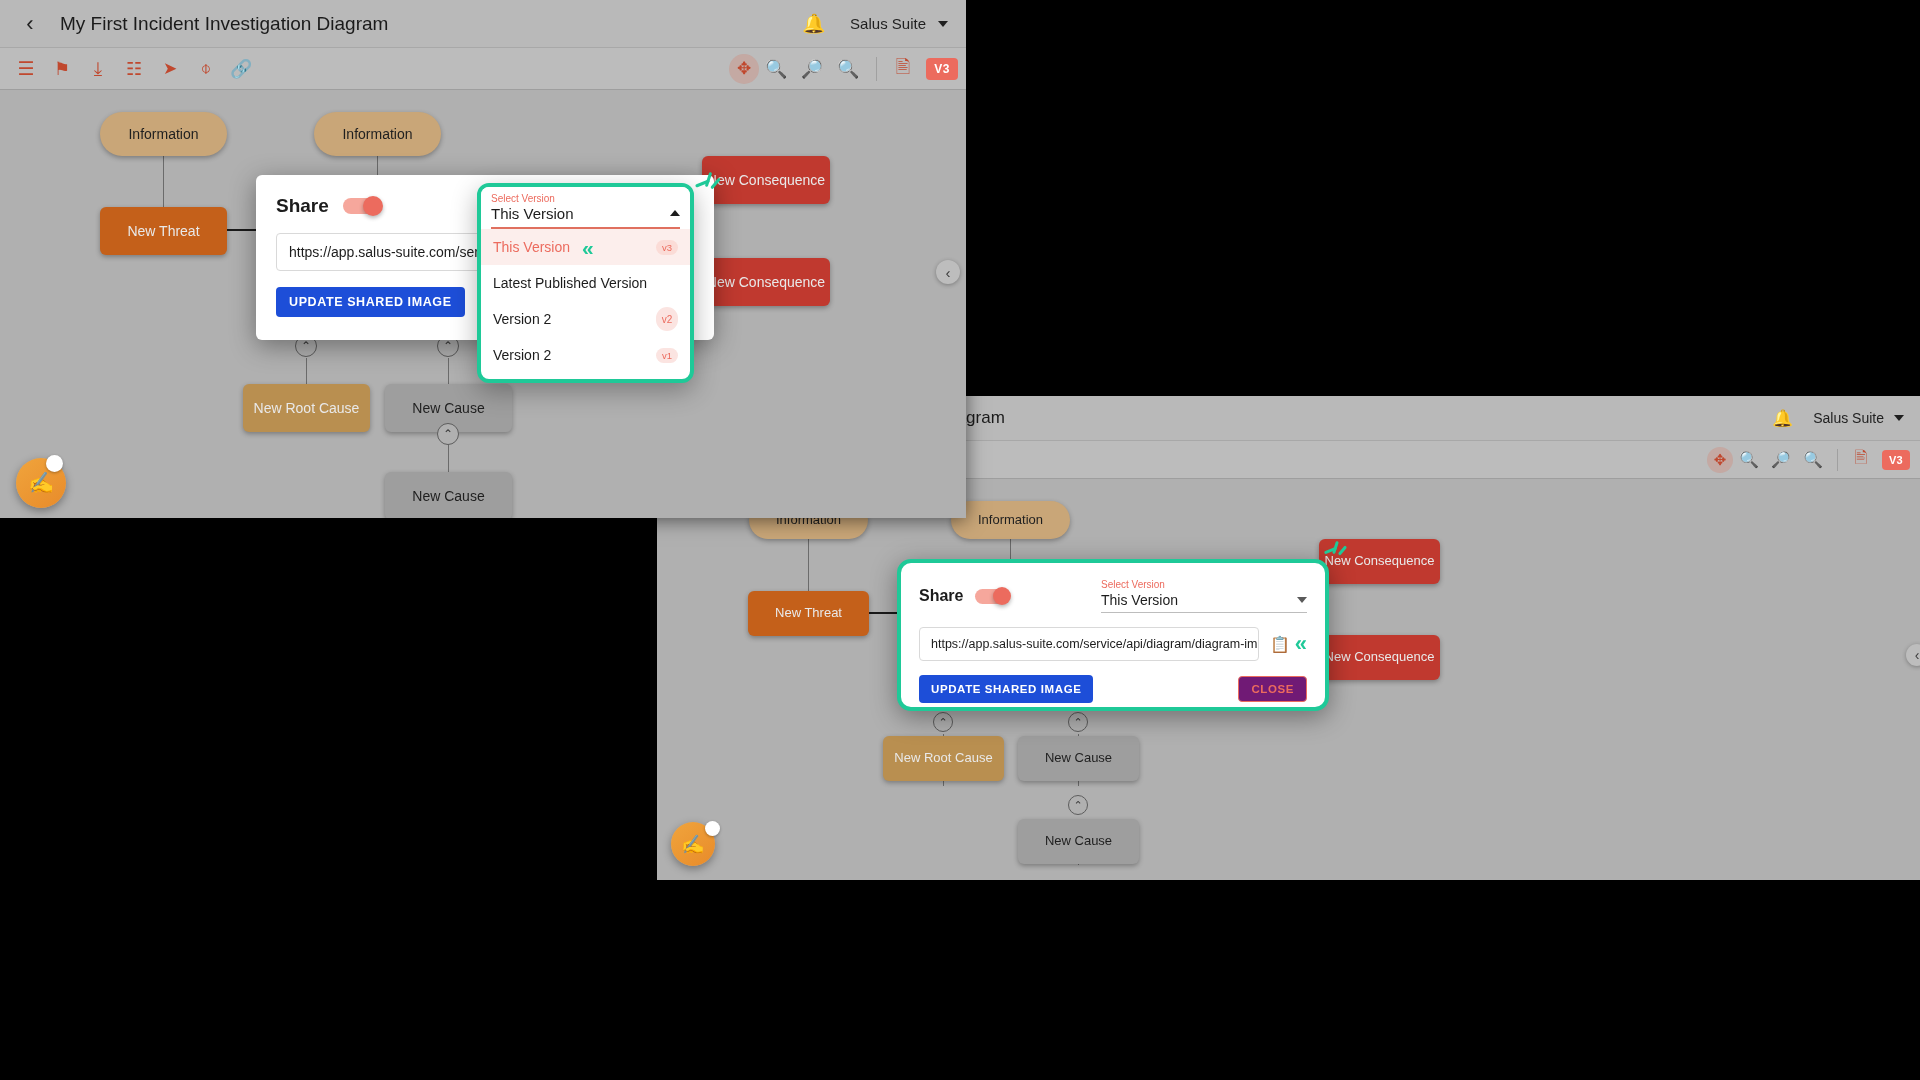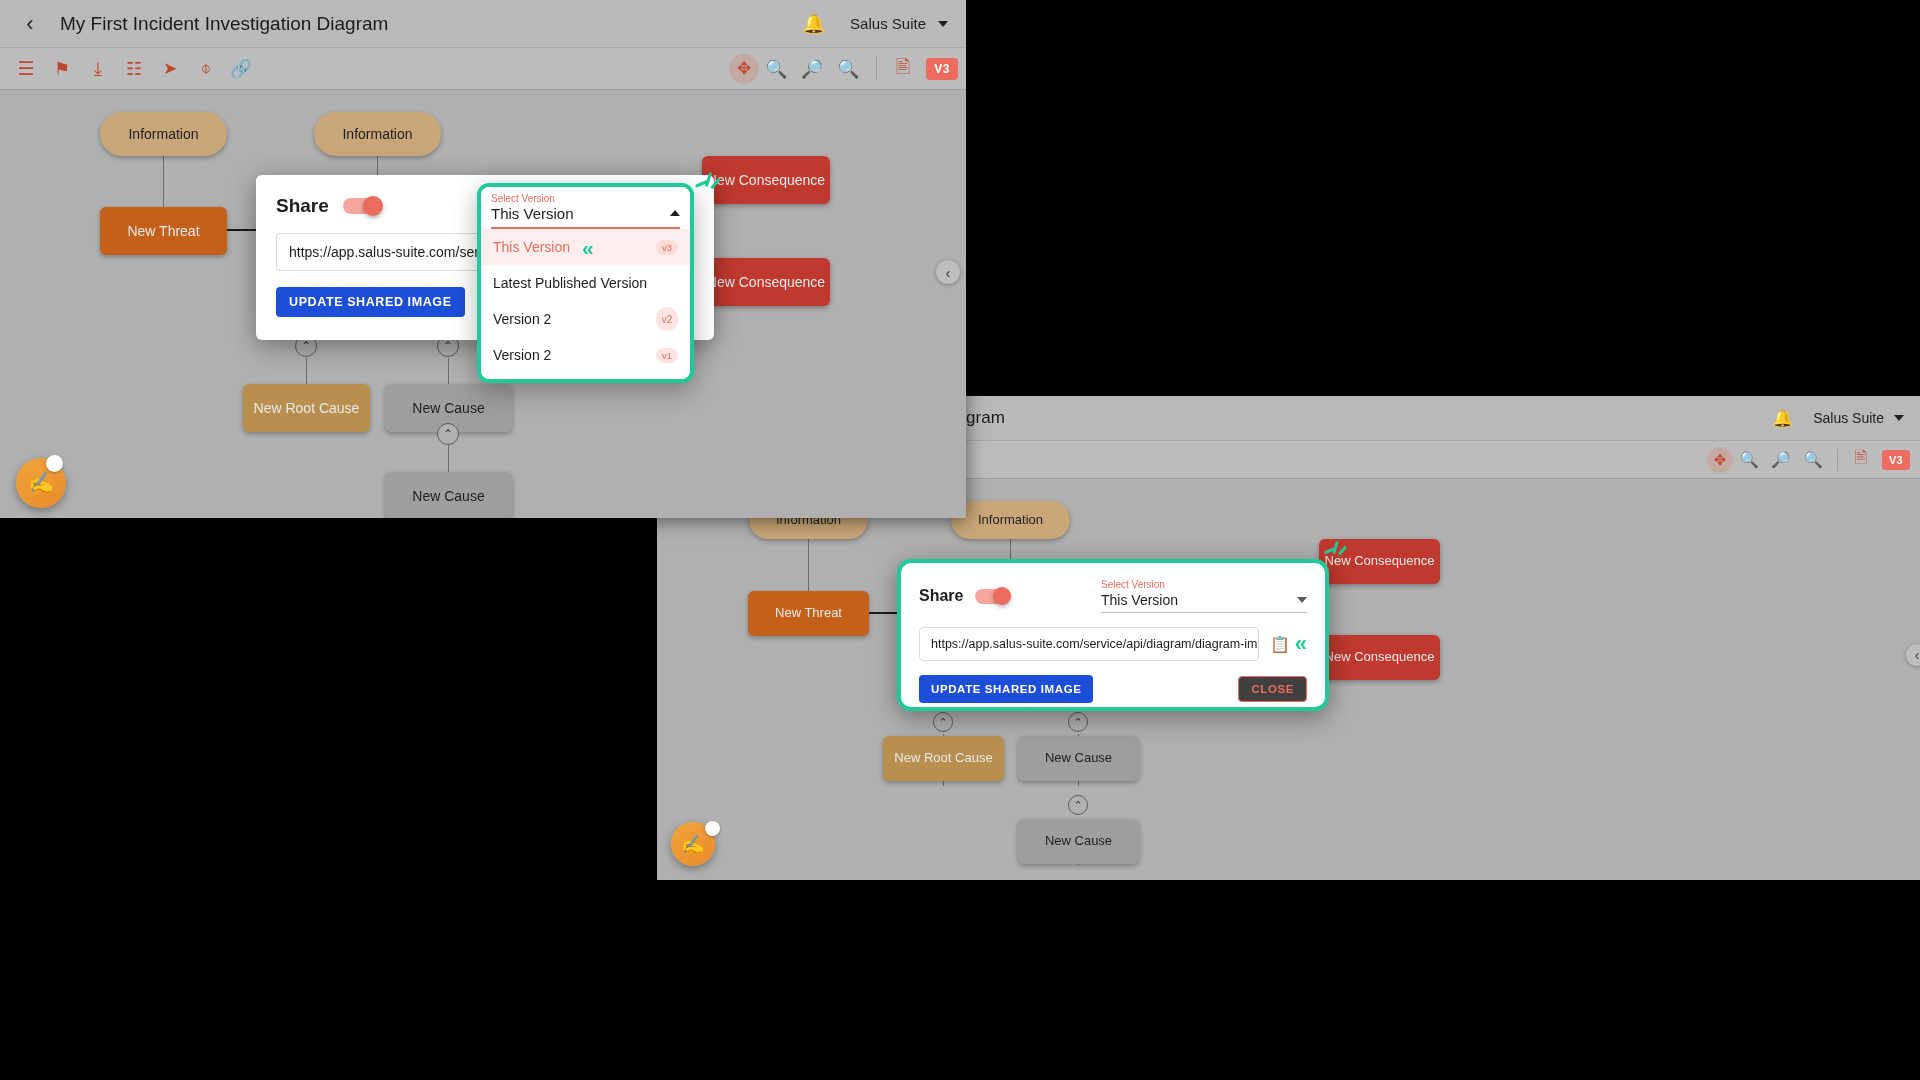--- a/index.html
+++ b/index.html
@@ -107,21 +107,21 @@
   .url-field {
     border: 1px solid #d9d9d9; border-radius: 4px; background: #fff;
     color: #1c1c1c; display: flex; align-items: center; overflow: hidden;
     white-space: nowrap;
   }
   .btn-primary {
     background: #1d4ed8; color: #fff; border: none; border-radius: 4px;
     font-weight: 700; letter-spacing: .6px; cursor: pointer; white-space: nowrap;
   }
   .btn-outline {
-    background: #404040; color: #ec6b5e; border: 1px solid #ec6b5e; border-radius: 4px;
+    background: #701a75; color: #ec6b5e; border: 1px solid #ec6b5e; border-radius: 4px;
     font-weight: 700; letter-spacing: .6px; cursor: pointer; white-space: nowrap;
   }
   .copy-icon { color: #4a4a4a; cursor: pointer; }
   .green-chev { color: #1fc998; font-weight: 700; line-height: 1; }
 
   
   .select-wrap { position: relative; }
   .select-caption { color: #ec6b5e; }
   .select-value {
     color: #1c1c1c; border-bottom: 1px solid #bdbdbd;

